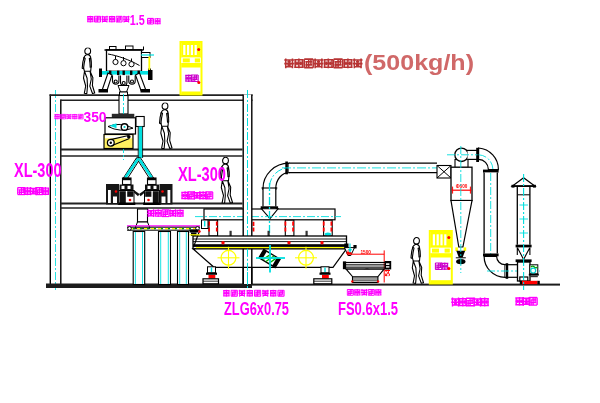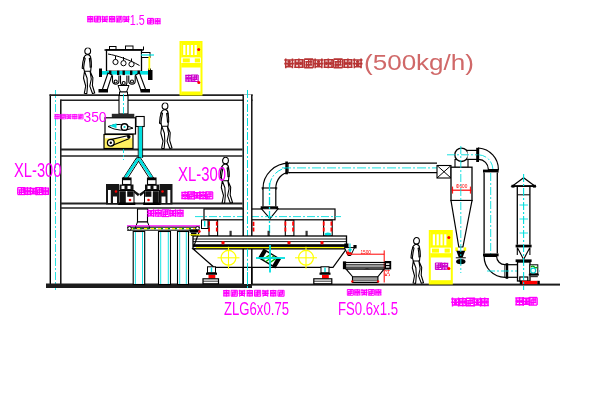--- a/index.html
+++ b/index.html
@@ -1,16 +1,16 @@
 <!DOCTYPE html>
 <html><head>
 <meta charset="utf-8">
 <style>
 html,body{margin:0;padding:0;background:#fff;}
-#stage{position:relative;width:600px;height:403px;background:#ffffff;overflow:hidden;font-family:"Liberation Sans",sans-serif;}
+#stage{position:relative;width:600px;height:403px;background:#ffffff;overflow:hidden;font-family:"Liberation Sans",sans-serif;font-weight:bold;}
 </style>
 </head>
 <body>
 <div id="stage">
 <svg width="600" height="403" viewBox="0 0 600 403" xmlns="http://www.w3.org/2000/svg" font-family="Liberation Sans, sans-serif">
 <defs>
 <symbol id="c1" viewBox="0 0 10 10">
           <path d="M0.8,1.7 H9.2 M0.8,5 H9.2 M0.8,8.4 H9.2 M5,0.6 V9.4 M1.7,1.7 V8.4 M8.3,1.7 V8.4 M3.3,3.3 V6.7 M6.7,3.3 V6.7" fill="none" stroke="currentColor" stroke-width="1.45"></path>
         </symbol>
 <symbol id="c2" viewBox="0 0 10 10">

